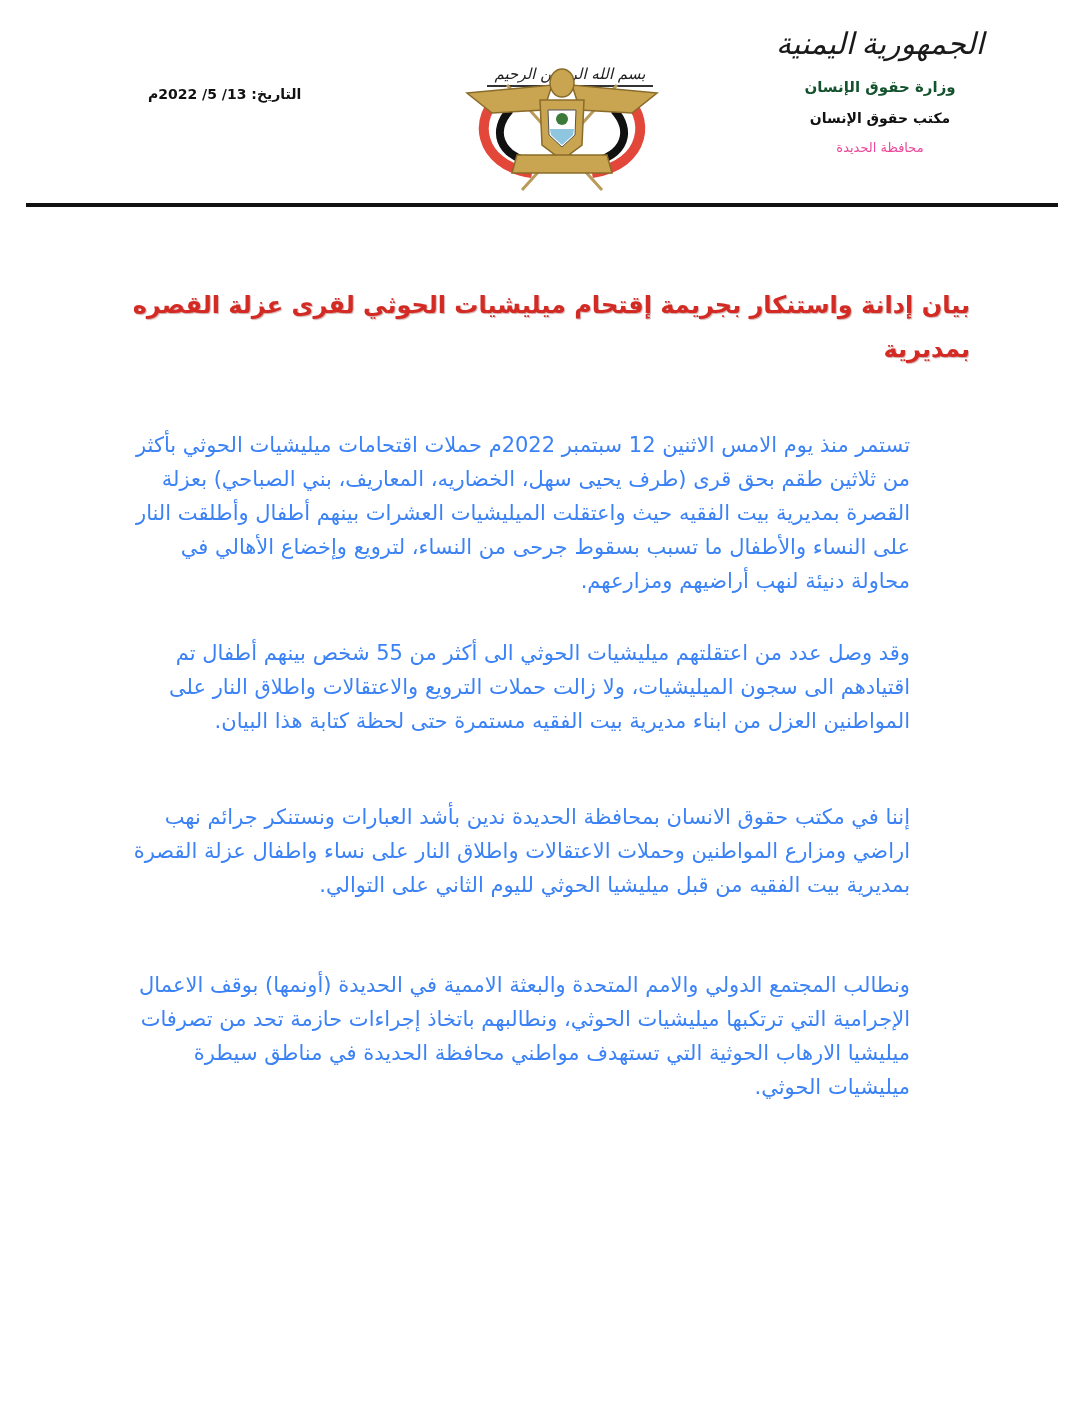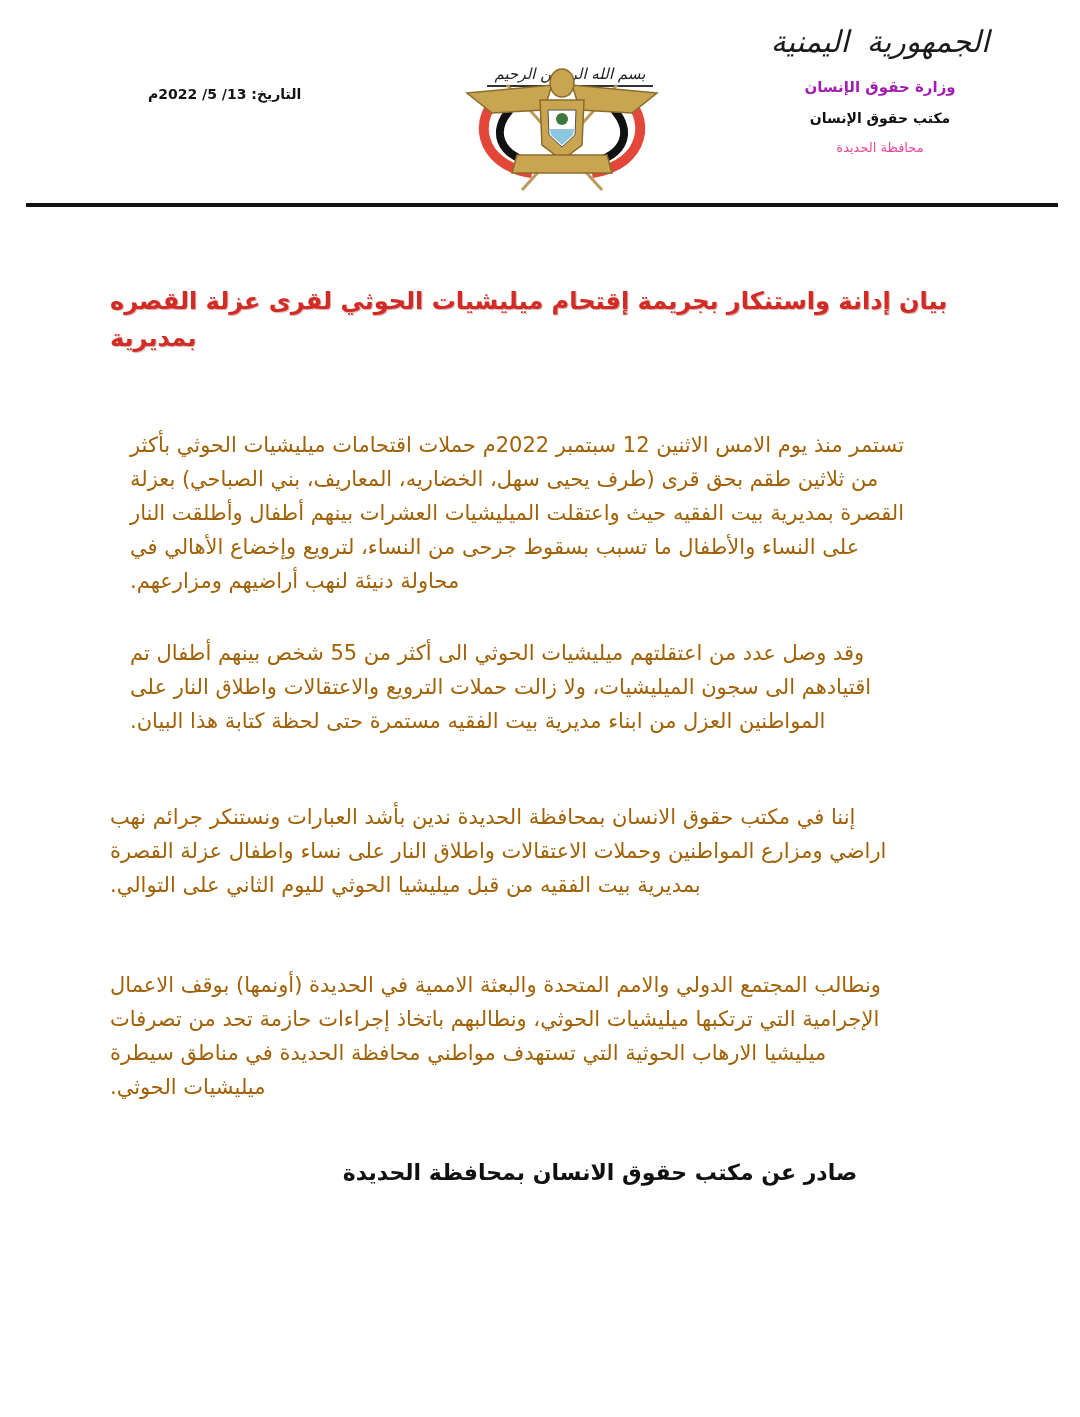--- a/index.html
+++ b/index.html
@@ -5,24 +5,24 @@
   html, body { margin: 0; padding: 0; background: #ffffff; }
   body {
     width: 1080px; height: 1417px; position: relative; overflow: hidden;
     font-family: "DejaVu Sans", sans-serif; color: #111111;
   }
   .hdr-right {
     position: absolute; right: 90px; top: 22px; width: 220px;
     text-align: center; direction: rtl;
   }
   .republic {
-    font-family: Liberation Mono, monospace; font-size: 30px; font-style: italic;
+    font-family: Liberation Serif, serif; font-size: 30px; font-style: italic;
     color: #1a1a1a; line-height: 44px; margin-right: 0px;
   }
-  .ministry { font-size: 15px; letter-spacing: 6px; margin-top: 12px; font-weight: bold; color:#a21caf;text-align:center; }
+  .ministry { font-size: 15px; letter-spacing: 6px; margin-top: 12px; font-weight: bold; color:#14532d;text-align:center; }
   .office { font-size: 14px; font-weight: bold; margin-top: 14px; }
   .gov { font-size: 13px; margin-top: 14px; color:#ec4899; }
 
   .hdr-left {
     position: absolute; left: 148px; top: 86px; direction: rtl;
     font-size: 14px; font-weight: bold;
   }
   .center-top {
     position: absolute; left: 455px; top: 28px; width: 230px; text-align: center; margin-top: 36px;
   }
@@ -31,27 +31,27 @@
     direction: rtl; border-bottom: 2px solid #333; display: inline-block; padding: 0 8px 2px;
   }
   .emblem { position: absolute; left: 462px; top: 55px; width: 200px; height: 140px; }
 
   .rule {
     position: absolute; left: 26px; top: 203px; width: 1032px; height: 4px; background: #111;
   }
 
   .title {
     position: absolute; left: 110px; top: 283px; width: 860px;
-    direction: rtl; text-align: left; color: #d42a24; font-weight: bold;
-    font-size: 24px; line-height: 37px;
+    direction: rtl; text-align: right; color: #d42a24; font-weight: bold;
+    font-size: 24px; line-height: 44px;
     text-shadow: 1px 1px 1px rgba(120,20,20,0.35);
   }
   .para {
-    position: absolute; direction: rtl; text-align: left;
-    font-size: 21px; line-height: 34px; color: #a16207;
+    position: absolute; direction: rtl; text-align: right;
+    font-size: 21px; line-height: 34px; color: #3b82f6;
   }
   .p1 { left: 130px; top: 428px; width: 780px; }
   .p2 { left: 130px; top: 636px; width: 780px; }
   .p3 { left: 110px; top: 800px; width: 800px; }
   .p4 { left: 110px; top: 968px; width: 800px; }
 
   .signoff {
     position: absolute; left: 200px; top: 1160px; width: 700px; direction: rtl;
     text-align: center; font-weight: bold;
   }
@@ -102,14 +102,13 @@
 <div class="title">
   <div>بيان إدانة واستنكار بجريمة إقتحام ميليشيات الحوثي لقرى عزلة القصره بمديرية</div>
 </div>
 
 <div class="para p1">تستمر منذ يوم الامس الاثنين 12 سبتمبر 2022م  حملات اقتحامات ميليشيات الحوثي بأكثر من ثلاثين طقم بحق قرى (طرف يحيى سهل، الخضاريه، المعاريف، بني الصباحي) بعزلة القصرة بمديرية بيت الفقيه حيث واعتقلت الميليشيات العشرات بينهم أطفال وأطلقت النار على النساء والأطفال ما تسبب بسقوط جرحى من النساء، لترويع وإخضاع الأهالي في محاولة دنيئة لنهب أراضيهم ومزارعهم.</div>
 <div class="para p2">وقد وصل عدد من اعتقلتهم ميليشيات الحوثي الى أكثر من 55 شخص بينهم أطفال تم اقتيادهم الى سجون الميليشيات، ولا زالت حملات الترويع والاعتقالات واطلاق النار على المواطنين العزل من ابناء مديرية بيت الفقيه مستمرة حتى لحظة كتابة هذا البيان.</div>
 <div class="para p3">إننا في مكتب حقوق الانسان بمحافظة الحديدة ندين بأشد العبارات ونستنكر جرائم نهب اراضي ومزارع المواطنين وحملات الاعتقالات واطلاق النار على نساء واطفال عزلة القصرة بمديرية بيت الفقيه من قبل ميليشيا الحوثي لليوم الثاني على التوالي.</div>
 <div class="para p4">ونطالب المجتمع الدولي والامم المتحدة والبعثة الاممية في الحديدة (أونمها) بوقف الاعمال الإجرامية التي ترتكبها ميليشيات الحوثي، ونطالبهم باتخاذ إجراءات حازمة تحد من تصرفات ميليشيا الارهاب الحوثية التي تستهدف مواطني محافظة الحديدة في مناطق سيطرة ميليشيات الحوثي.</div>
 
 <div class="signoff">
-  <div class="line1">صادر عن مكتب حقوق الانسان بمحافظة الحديدة</div>
 </div>
 
 </body></html>

